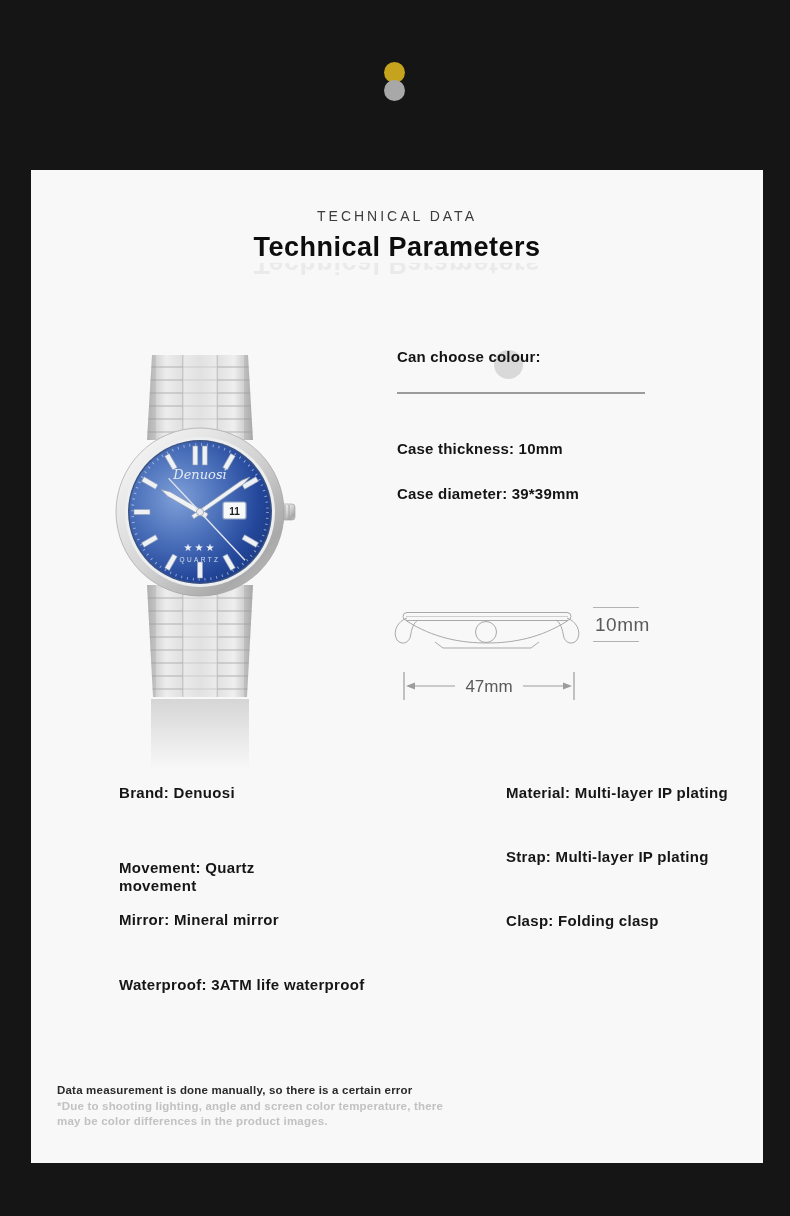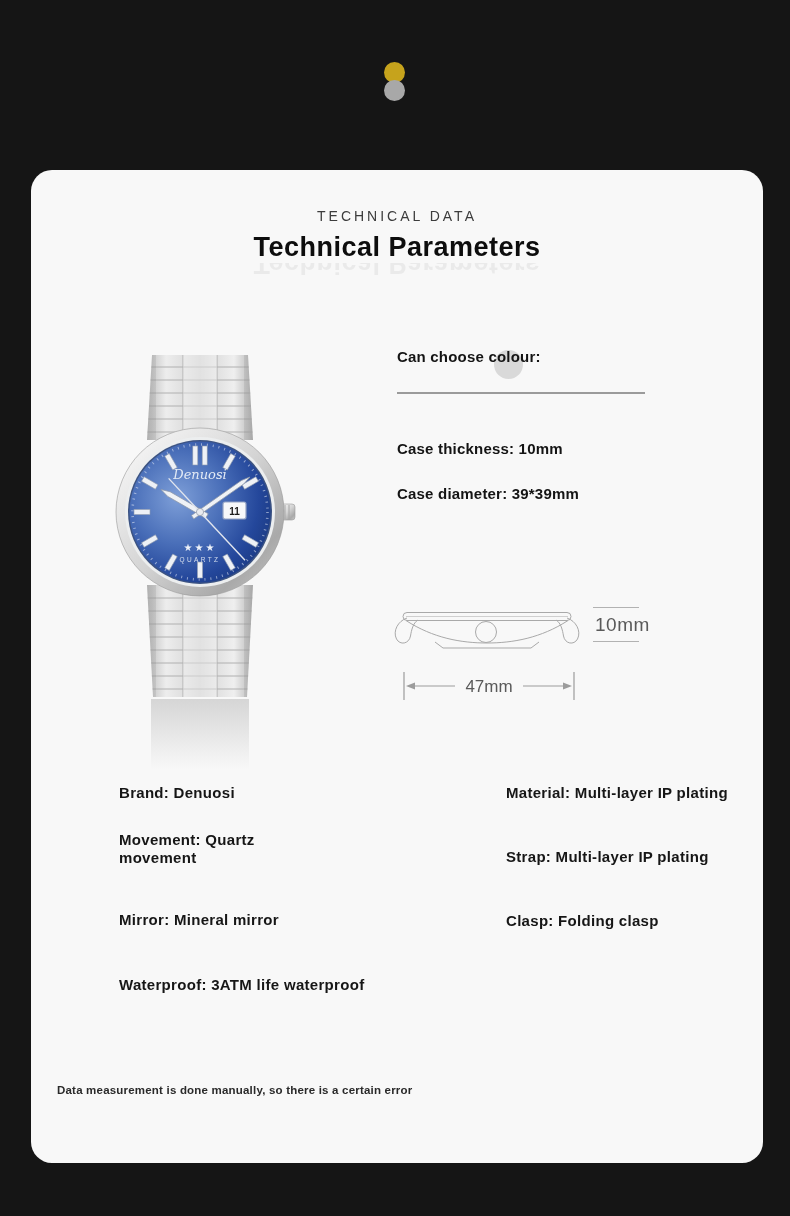--- a/index.html
+++ b/index.html
@@ -10,21 +10,20 @@
     font-family:"Liberation Sans", sans-serif;
     overflow:hidden;
   }
   .dot { position:absolute; border-radius:50%; }
   .dot-gold { left:384px; top:62px; width:21px; height:21px; background:#c6a31c; }
   .dot-gray { left:384px; top:80px; width:21px; height:21px; background:#a8a8a8; }
 
   .panel {
     position:absolute; left:31px; top:170px; width:732px; height:993px;
     background:#f8f8f8;
-    border-radius:21px;
   }
   .abs { position:absolute; }
 
   .eyebrow {
     left:0; right:0; top:38px; text-align:center;
     font-size:14px; letter-spacing:3px; color:#3c3c3c; font-weight:400;
   }
   .title {
     left:0; right:0; top:62px; text-align:center;
     font-size:27px; font-weight:bold; color:#0d0d0d; letter-spacing:0.5px;
@@ -72,21 +71,21 @@
     color:#c2c2c2; line-height:15px; letter-spacing:0.2px;
   }
 
   .spec {
     font-size:15px; font-weight:bold; color:#161616; letter-spacing:0.3px;
     line-height:18px;
     margin-left:20px;
   }
   .spec-left  { left:68px; }
   .spec-right { left:455px; }
-  .sl-1 { top:614px; } .sl-2 { top:661px; width:180px; } .sl-3 { top:741px; } .sl-4 { top:806px; }
+  .sl-1 { top:614px; } .sl-2 { top:689px; width:180px; } .sl-3 { top:741px; } .sl-4 { top:806px; }
   .sr-1 { top:614px; } .sr-2 { top:678px; } .sr-3 { top:742px; }
 
   .watch-svg { left:74px; top:185px; }
   svg text { font-family:"Liberation Sans", sans-serif; }
   .dial-logo { font-family:"DejaVu Serif", serif; font-style:italic; }
 </style>
 </head>
 <body>
 
 <div class="dot dot-gold"></div>
@@ -275,14 +274,15 @@
 
   <div class="abs spec spec-left sl-1">Brand: Denuosi</div>
   <div class="abs spec spec-left sl-2">Movement: Quartz movement</div>
   <div class="abs spec spec-left sl-3">Mirror: Mineral mirror</div>
   <div class="abs spec spec-left sl-4">Waterproof: 3ATM life waterproof</div>
   <div class="abs spec spec-right sr-1">Material: Multi-layer IP plating</div>
   <div class="abs spec spec-right sr-2">Strap: Multi-layer IP plating</div>
   <div class="abs spec spec-right sr-3">Clasp: Folding clasp</div>
 
   <div class="abs footer-bold">Data measurement is done manually, so there is a certain error</div>
+  <div class="abs footer-gray">*Due to shooting lighting, angle and screen color temperature, there may be color differences in the product images.</div>
 
 </div>
 
 </body></html>

